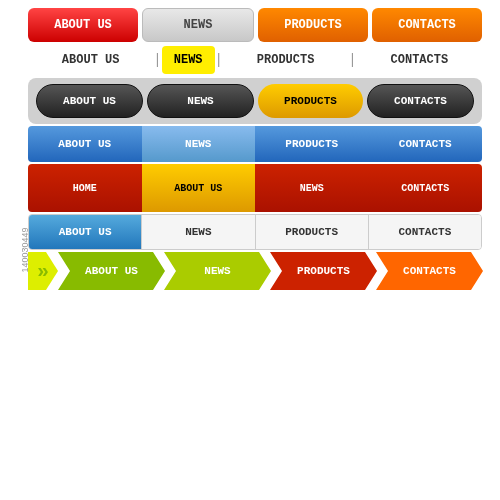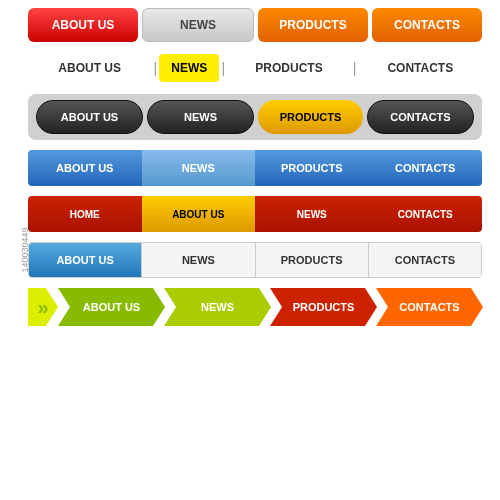--- a/index.html
+++ b/index.html
@@ -20,21 +20,22 @@
       font-size: 9px;
       color: #999;
       transform-origin: center center;
       white-space: nowrap;
     }
 
     .container {
       padding: 8px 18px 8px 28px;
       display: flex;
       flex-direction: column;
-      gap: 10px;
+      gap: 2px;
+      font-family: Liberation Mono, monospace;
     }
 
     
     .nav1 {
       display: flex;
       gap: 4px;
       align-items: center;
     }
     .nav1 .btn {
       flex: 1;
@@ -135,21 +136,21 @@
       background: linear-gradient(to bottom, #88bbee, #5599cc);
       color: #fff;
     }
 
     
     .nav5 {
       display: flex;
       background: linear-gradient(to bottom, #cc2200, #aa1100);
       border-radius: 4px;
       overflow: hidden;
-      height: 36px;
+      height: 48px;
     }
     .nav5 .item {
       flex: 1;
       display: flex;
       align-items: center;
       justify-content: center;
       font-size: 10px;
       font-weight: bold;
       color: #fff;
       text-transform: uppercase;

